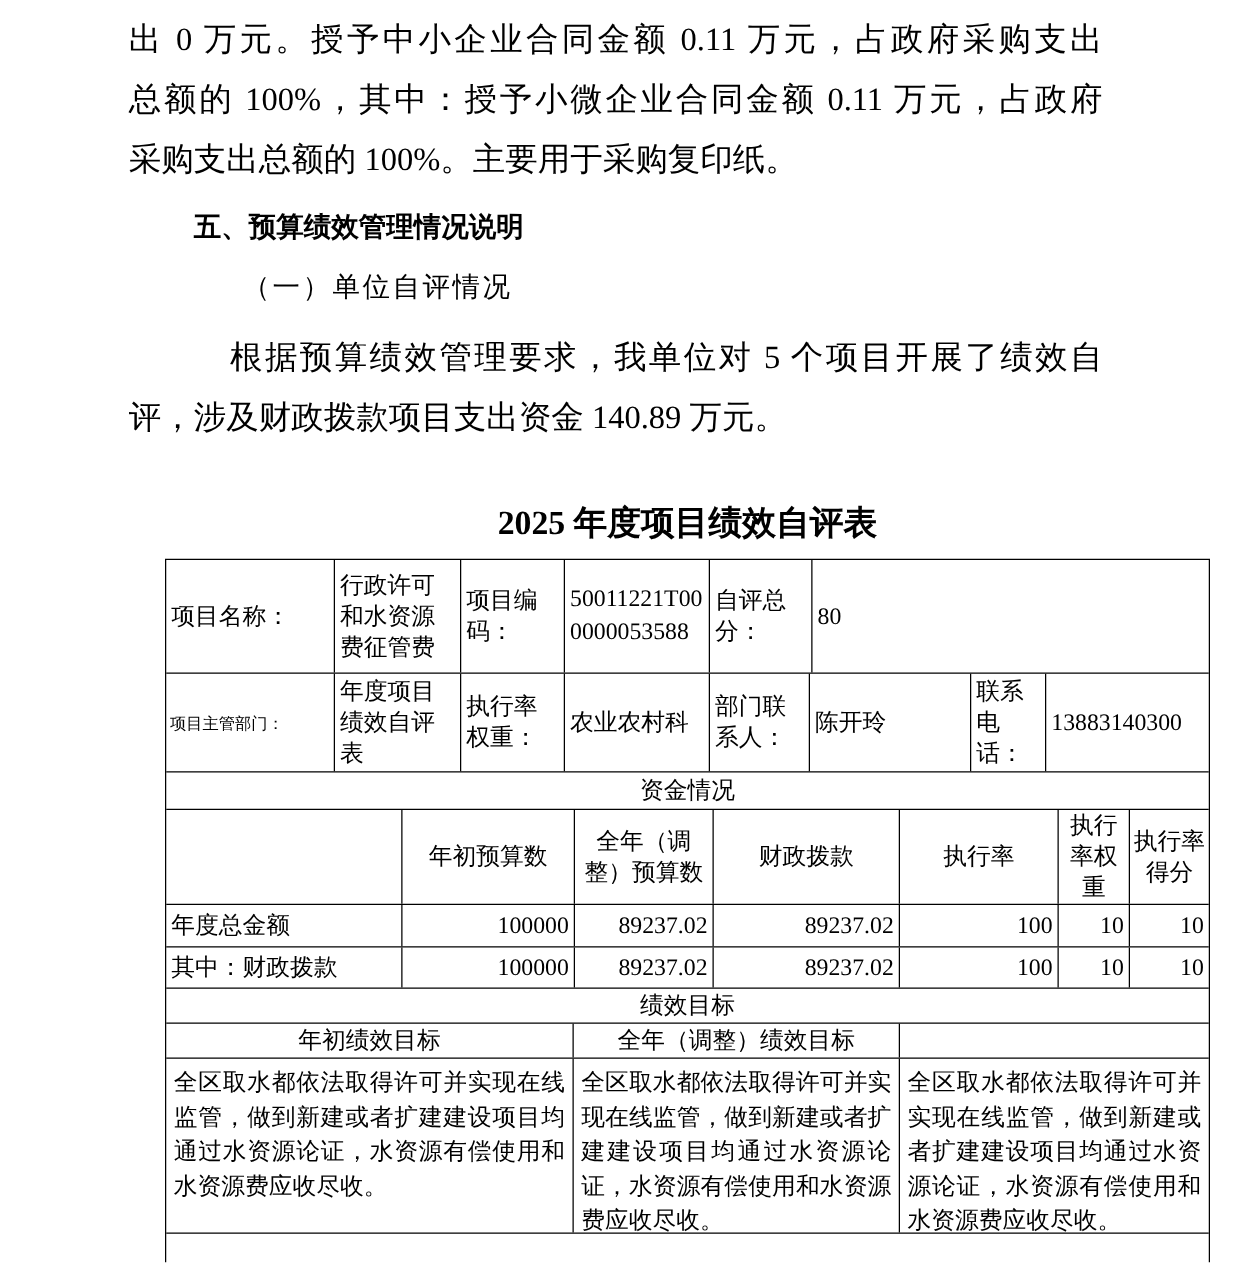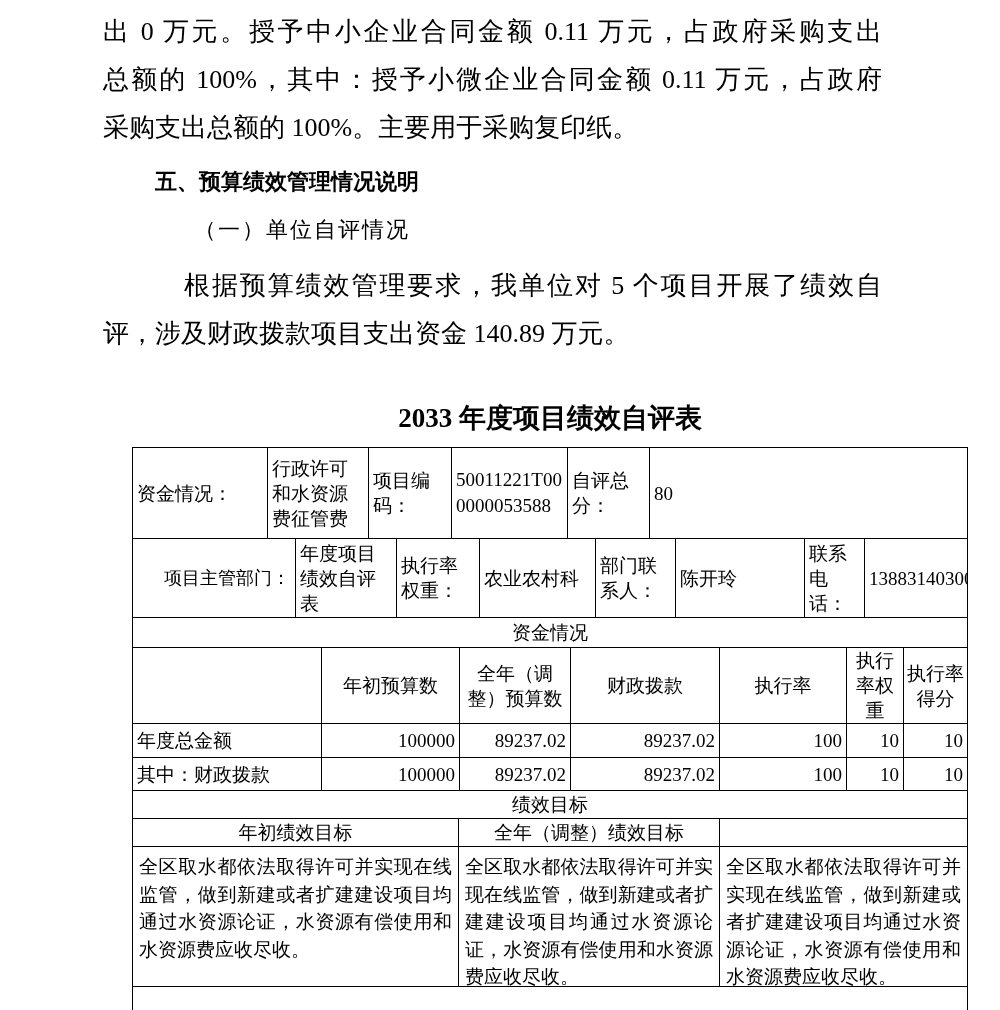--- a/index.html
+++ b/index.html
@@ -18,46 +18,46 @@
   .trow{display:flex;border-bottom:1px solid #000;box-sizing:border-box;align-items:stretch;}
   .trow.last{border-bottom:none;}
   .tcell{border-right:1px solid #000;box-sizing:border-box;display:flex;align-items:center;
          padding:2px 4px;font-size:19px;line-height:25px;overflow:hidden;}
   .tcell.endc{border-right:none;}
   .center{justify-content:center;text-align:center;}
   .num{justify-content:flex-end;text-align:right;}
   .topalign{align-items:flex-start;}
   .goaltxt{font-size:19px;line-height:27.5px;padding:6px 6px;text-align:justify;}
   .codecell{word-break:break-all;line-height:26px;}
-  .tight{padding:2px 1px 2px 3px;font-size:18px;margin-left:28px;}
+  .tight{padding:2px 1px 2px 3px;font-size:13px;}
   .r91{height:91px;} .r79{height:79px;} .r30{height:30px;} .r76{height:76px;}
   .r34{height:34px;} .r33{height:33px;} .r28{height:28px;} .r140{height:140px;} .r24{height:24px;}
   .full{width:100%;}
 </style>
 </head>
 <body>
 
 <div class="page">
 
   <div class="doc">
     <div class="line just">出 0 万元。授予中小企业合同金额 0.11 万元，占政府采购支出</div>
     <div class="line just">总额的 100%，其中：授予小微企业合同金额 0.11 万元，占政府</div>
     <div class="line">采购支出总额的 100%。主要用于采购复印纸。</div>
     <div class="heading">五、预算绩效管理情况说明</div>
     <div class="subheading">（一）单位自评情况</div>
     <div class="line just indent">根据预算绩效管理要求，我单位对 5 个项目开展了绩效自</div>
     <div class="line">评，涉及财政拨款项目支出资金 140.89 万元。</div>
   </div>
 
-  <div class="table-title">2033 年度项目绩效自评表</div>
+  <div class="table-title">2025 年度项目绩效自评表</div>
 
   <div class="vtable">
 
     <div class="trow r91">
-      <div class="tcell" style="width:135px;">资金情况：</div>
+      <div class="tcell" style="width:135px;">项目名称：</div>
       <div class="tcell" style="width:101px;">行政许可和水资源费征管费</div>
       <div class="tcell" style="width:83px;">项目编码：</div>
       <div class="tcell codecell" style="width:116px;">50011221T000000053588</div>
       <div class="tcell" style="width:82px;">自评总分：</div>
       <div class="tcell endc" style="flex:1;">80</div>
     </div>
 
     <div class="trow r79">
       <div class="tcell tight" style="width:135px;">项目主管部门：</div>
       <div class="tcell" style="width:101px;">年度项目绩效自评表</div>

